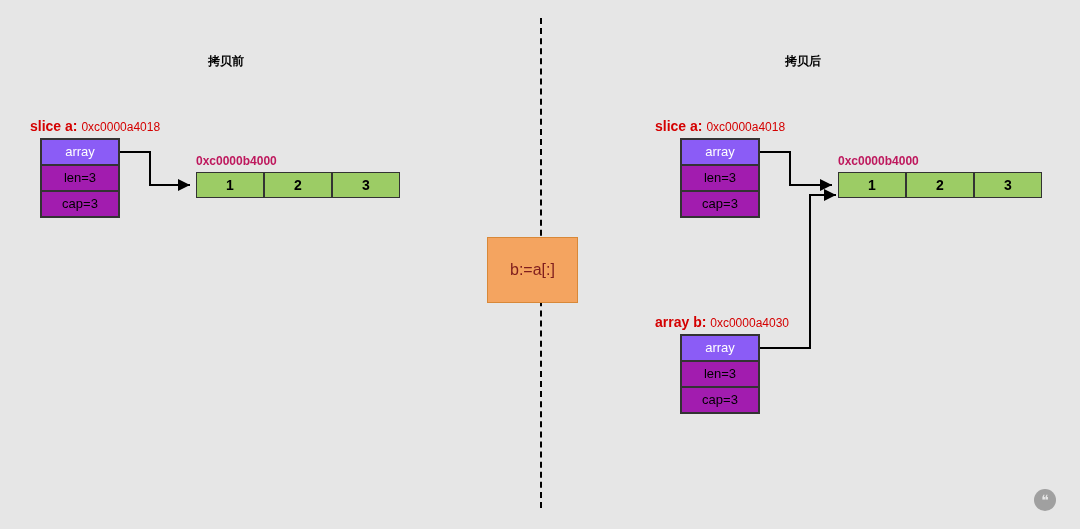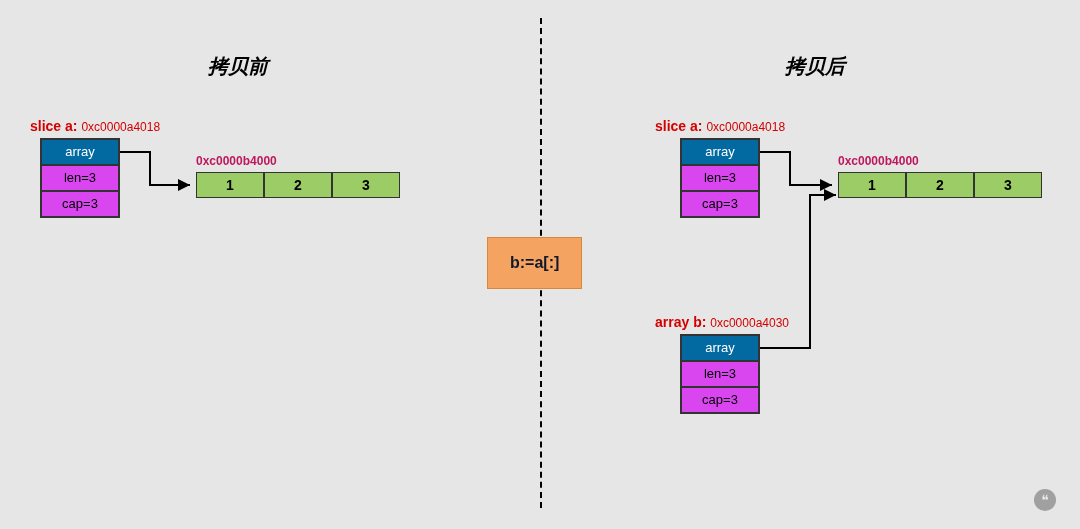--- a/index.html
+++ b/index.html
@@ -8,24 +8,23 @@
     padding: 0;
     background: #e6e6e6;
     font-family: Arial, "Microsoft YaHei", sans-serif;
     width: 1080px;
     height: 529px;
     position: relative;
     overflow: hidden;
   }
   .title {
     position: absolute;
-    font-size: 20px;
+    font-size: 12px;
     font-weight: bold;
     color: #000;
-    font-style: italic;
   }
   .slice-label {
     position: absolute;
     font-size: 14px;
     color: #d40000;
     font-weight: bold;
   }
   .slice-label .addr { font-weight: normal; font-size: 12px; margin-top: 38px; }
   .arr-addr {
     position: absolute;
@@ -37,48 +36,48 @@
     position: absolute;
     width: 80px;
     border: 1px solid #333;
   }
   .struct .cell {
     border: 1px solid #333;
     height: 26px;
     line-height: 24px;
     text-align: center;
     font-size: 13px;
-    background: #d946ef;
+    background: #a21caf;
   }
   .struct .cell.dark {
-    background: #0369a1;
+    background: #8b5cf6;
     color: #fff;
   }
   .array {
     position: absolute;
     display: flex;
   }
   .array .acell {
     width: 68px;
     height: 26px;
     border: 1px solid #333;
     background: #9ccc65;
     text-align: center;
     line-height: 24px;
     font-size: 14px;
     font-weight: bold;
   }
   .codebox {
     position: absolute;
     background: #f4a460;
     border: 1px solid #d88838;
-    padding: 16px 22px;
+    padding: 23px 22px;
     font-size: 16px;
-    font-weight: bold;
-    color: #0f172a;
+    font-weight: normal;
+    color: #7f1d1d;
   }
   .divider {
     position: absolute;
     left: 540px;
     top: 18px;
     height: 490px;
     border-left: 2px dashed #000;
   }
   .watermark {
     position: absolute;

